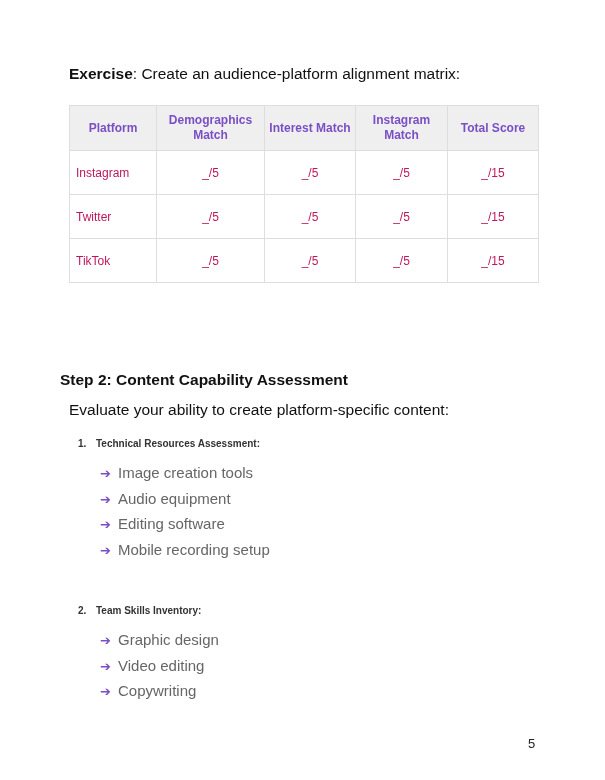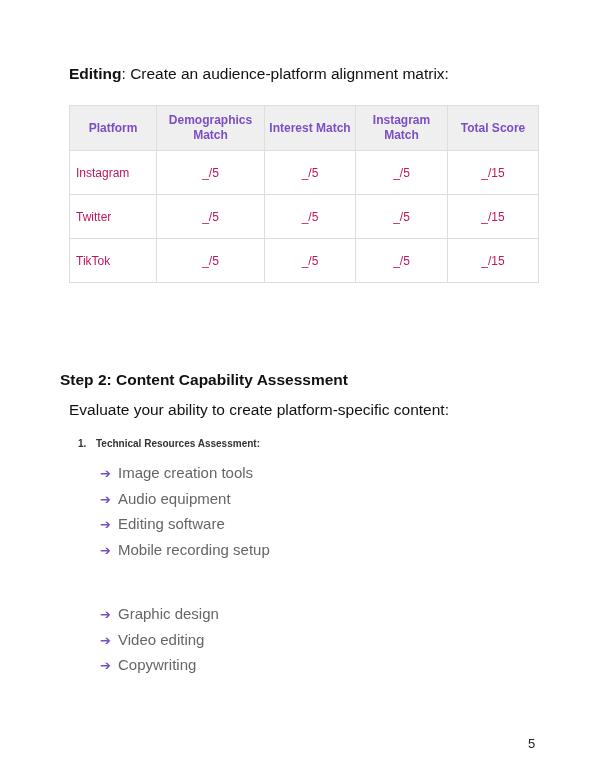--- a/index.html
+++ b/index.html
@@ -20,21 +20,21 @@
   .ol-head .num { display: inline-block; width: 18px; }
   .sub { font-size: 15px; color: #666; height: 25.5px; padding-left: 22px; }
   .sub .arrow { color: #7a4fc6; font-size: 13px; display: inline-block; width: 18px; }
   .pagenum { position: absolute; left: 528px; top: 736px; font-size: 13px; color: #222; }
 </style>
 </head>
 <body>
 
 <div class="page">
 
-  <div class="exercise"><b>Editing</b><span>: Create an audience-platform alignment matrix:</span></div>
+  <div class="exercise"><b>Exercise</b><span>: Create an audience-platform alignment matrix:</span></div>
 
   <table class="matrix">
     <colgroup>
       <col style="width:87px">
         <col style="width:108px">
         <col style="width:91px">
         <col style="width:92px">
         <col style="width:91px">
     </colgroup>
     <thead>
@@ -76,19 +76,20 @@
 
   <div class="ol" style="top:438px;">
     <div class="ol-head"><span class="num">1.</span><span>Technical Resources Assessment:</span></div>
     <div class="sub"><span class="arrow">➔</span><span>Image creation tools</span></div>
     <div class="sub"><span class="arrow">➔</span><span>Audio equipment</span></div>
     <div class="sub"><span class="arrow">➔</span><span>Editing software</span></div>
     <div class="sub"><span class="arrow">➔</span><span>Mobile recording setup</span></div>
   </div>
 
   <div class="ol" style="top:605px;">
+    <div class="ol-head"><span class="num">2.</span><span>Team Skills Inventory:</span></div>
     <div class="sub"><span class="arrow">➔</span><span>Graphic design</span></div>
     <div class="sub"><span class="arrow">➔</span><span>Video editing</span></div>
     <div class="sub"><span class="arrow">➔</span><span>Copywriting</span></div>
   </div>
 
   <div class="pagenum">5</div>
 </div>
 
 </body></html>

